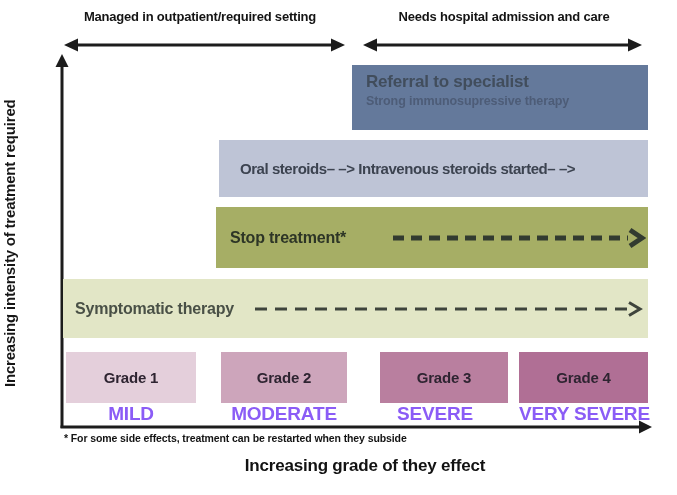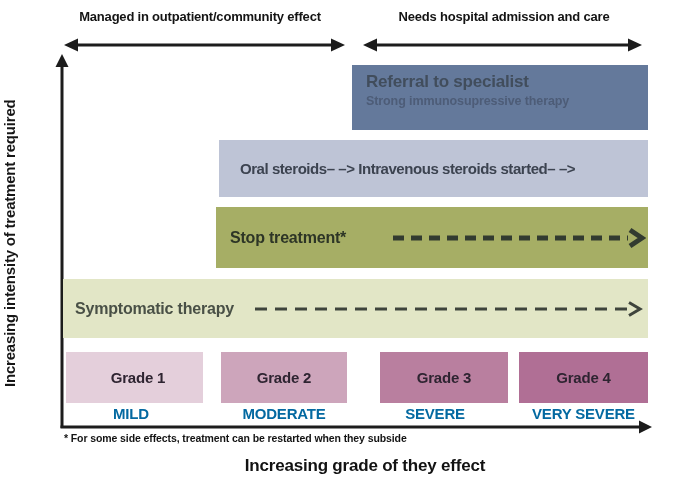--- a/index.html
+++ b/index.html
@@ -34,39 +34,39 @@
   .dash-stop{left:174px;}
   .dash-symp{left:192px;}
   .grade{
     position:absolute;top:352px;height:51px;display:flex;align-items:center;justify-content:center;
     font-size:15px;font-weight:bold;color:#2e2431;letter-spacing:-0.2px;
   }
   .g1{left:66px;width:130px;} .g2{left:221px;width:126px;}
   .g3{left:351px;width:128px;margin-left:29px;} .g4{left:519px;width:129px;}
   .sev{
     position:absolute;top:405px;height:18px;line-height:18px;text-align:center;
-    font-size:15px;font-weight:bold;color:#0369a1;letter-spacing:-0.2px;white-space:nowrap;
+    font-size:19px;font-weight:bold;color:#8b5cf6;letter-spacing:-0.2px;white-space:nowrap;
   }
   .sev1{left:66px;width:130px;} .sev2{left:221px;width:126px;}
   .sev3{left:371px;width:128px;} .sev4{left:519px;width:129px;}
   .footnote{
     position:absolute;left:64px;top:432px;font-size:10.5px;font-weight:bold;color:#131313;
     letter-spacing:-0.1px;white-space:nowrap;
   }
   .xlabel{
     position:absolute;left:100px;top:456px;width:530px;text-align:center;
     font-size:17px;font-weight:bold;color:#121212;letter-spacing:-0.2px;
   }
 </style>
 </head>
 <body>
 
 <div class="canvas">
 
-  <div class="hdr hdr-left">Managed in outpatient/community effect</div>
+  <div class="hdr hdr-left">Managed in outpatient/required setting</div>
   <div class="hdr hdr-right">Needs hospital admission and care</div>
 
   <svg class="overlay" viewBox="0 0 677 495">
 
     <g>
       <line x1="75" y1="45" x2="334" y2="45" stroke="#1c1c1c" stroke-width="3"></line>
       <polygon points="64,45 78,38.5 78,51.5" fill="#1c1c1c"></polygon>
       <polygon points="345,45 331,38.5 331,51.5" fill="#1c1c1c"></polygon>
     </g>
 
@@ -107,21 +107,21 @@
   </div>
 
   <div class="bar bar-stop" style="background-color: rgb(166, 174, 101);">
     <span class="t">Stop treatment*</span>
     <svg class="dash-svg dash-stop" width="256" height="22" viewBox="0 0 256 22">
       <line x1="3" y1="11" x2="238" y2="11" stroke="#323b30" stroke-width="5" stroke-dasharray="11 7"></line>
       <path d="M240,3 L252,11 L240,19" fill="none" stroke="#323b30" stroke-width="5" stroke-linejoin="miter"></path>
     </svg>
   </div>
 
-  <div class="grade g1" style="background-color: rgb(228, 207, 219); padding-left: 7px;">Grade 1</div>
+  <div class="grade g1" style="background-color: rgb(228, 207, 219);">Grade 1</div>
   <div class="grade g2" style="background-color: rgb(205, 165, 187);">Grade 2</div>
   <div class="grade g3" style="background-color: rgb(185, 127, 159);">Grade 3</div>
   <div class="grade g4" style="background-color: rgb(176, 111, 149);">Grade 4</div>
 
   <div class="sev sev1">MILD</div>
   <div class="sev sev2">MODERATE</div>
   <div class="sev sev3">SEVERE</div>
   <div class="sev sev4">VERY SEVERE</div>
 
   <div class="footnote">* For some side effects, treatment can be restarted when they subside</div>

